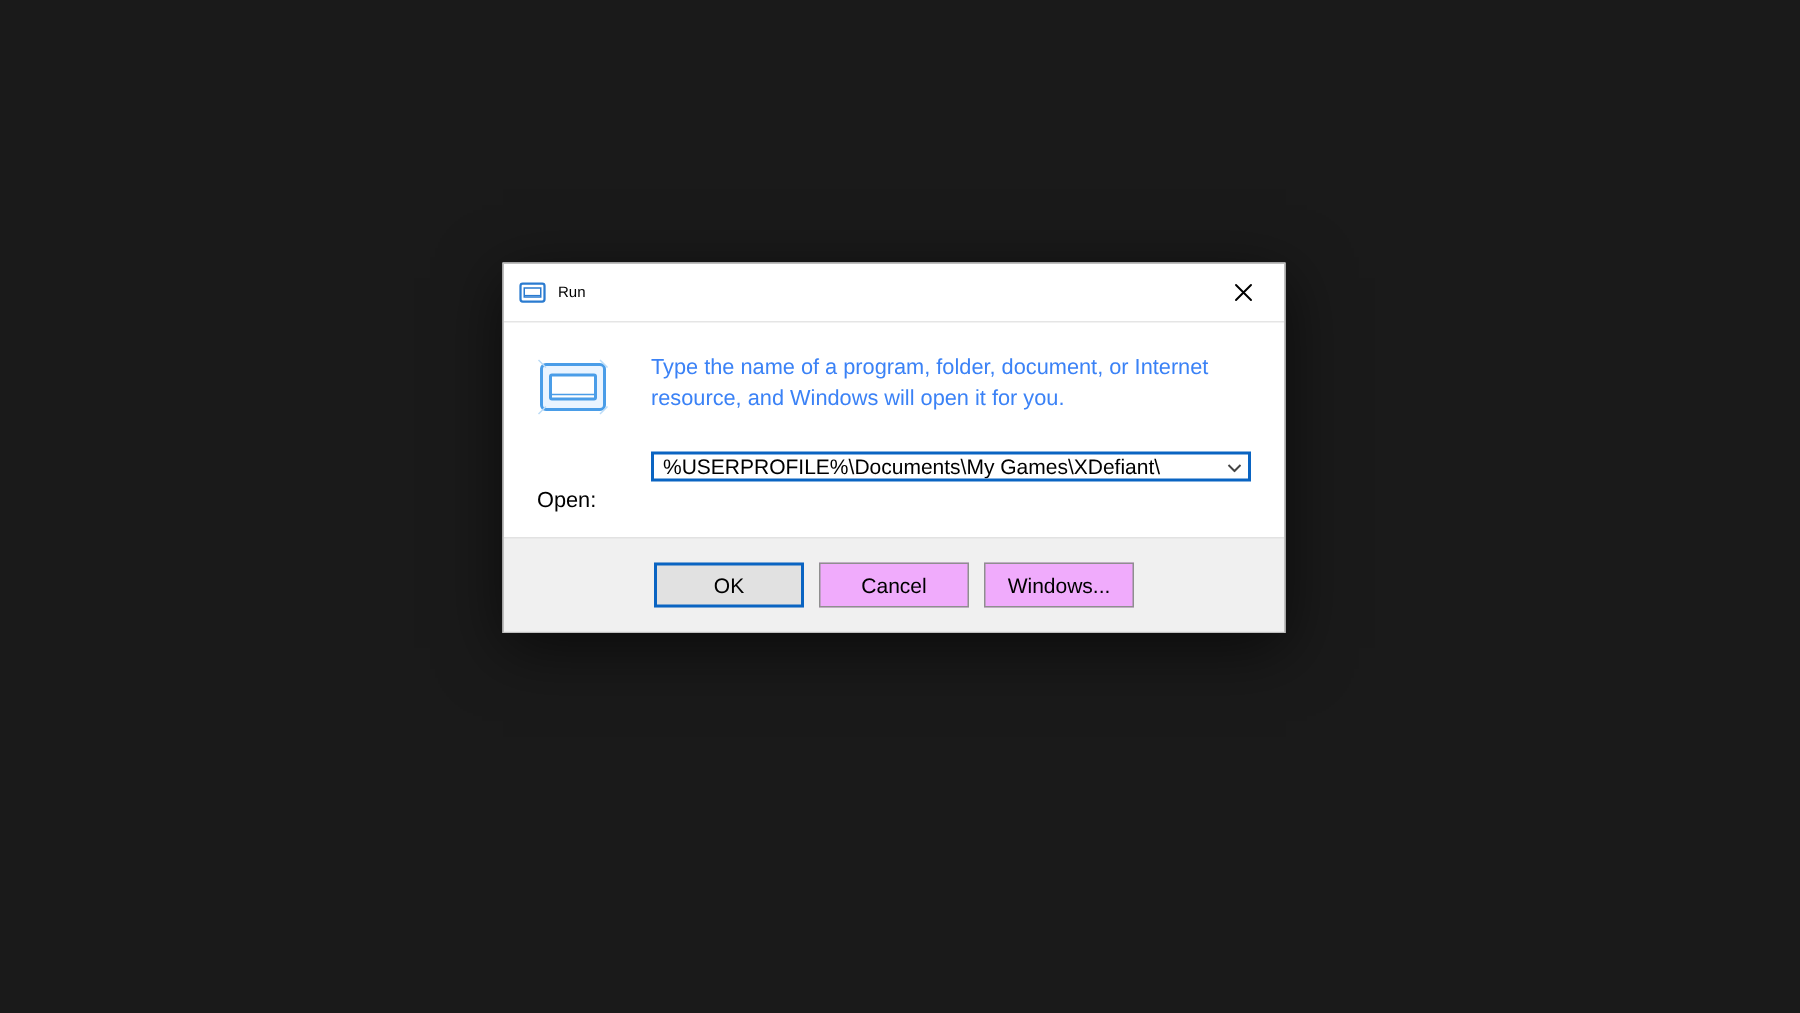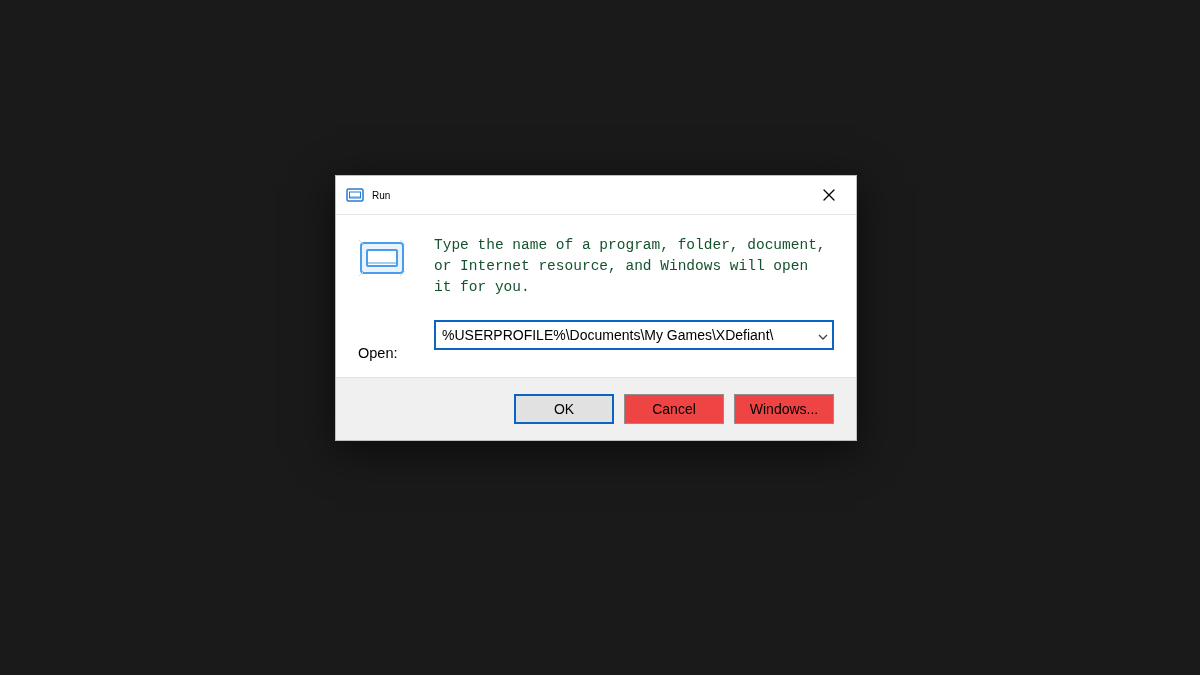--- a/index.html
+++ b/index.html
@@ -64,65 +64,64 @@
     grid-column: 1;
     grid-row: 1;
     width: 48px;
     height: 42px;
     margin-top: 2px;
   }
   .description {
     grid-column: 2;
     grid-row: 1;
     line-height: 1.45;
-    color: #14532d;
-    font-family: Liberation Mono, monospace;
+    color: #3b82f6;
   }
   .open-label {
     grid-column: 1;
     grid-row: 2;
     align-self: center;
     padding-top: 2px;
     margin-top: 23px;
   }
   .open-field-wrap {
     grid-column: 2;
     grid-row: 2;
     position: relative;
   }
   .open-field {
     width: 100%;
     box-sizing: border-box;
-    height: 30px;
+    height: 20px;
     border: 2px solid #0a64c2;
     outline: none;
     padding: 2px 28px 2px 6px;
     font-family: inherit;
     font-size: 14px;
     background: #fff;
   }
   .combo-chevron {
     position: absolute;
     right: 6px;
     top: 50%;
     transform: translateY(-50%);
     pointer-events: none;
   }
   .button-row {
     background: #f0f0f0;
     padding: 16px 22px;
     display: flex;
-    justify-content: flex-end;
+    justify-content: center;
     gap: 10px;
     border-top: 1px solid #e2e2e2;
   }
   .btn {
     min-width: 100px;
     height: 30px;
-    background: #ef4444;
+    background: #f0abfc;
     border: 1px solid #8f8f8f;
     font-family: inherit;
     font-size: 14px;
     cursor: default;
     padding: 0 14px;
   }
   .btn.default {
     border: 2px solid #0a64c2;
     background: #e1e1e1;
   }

